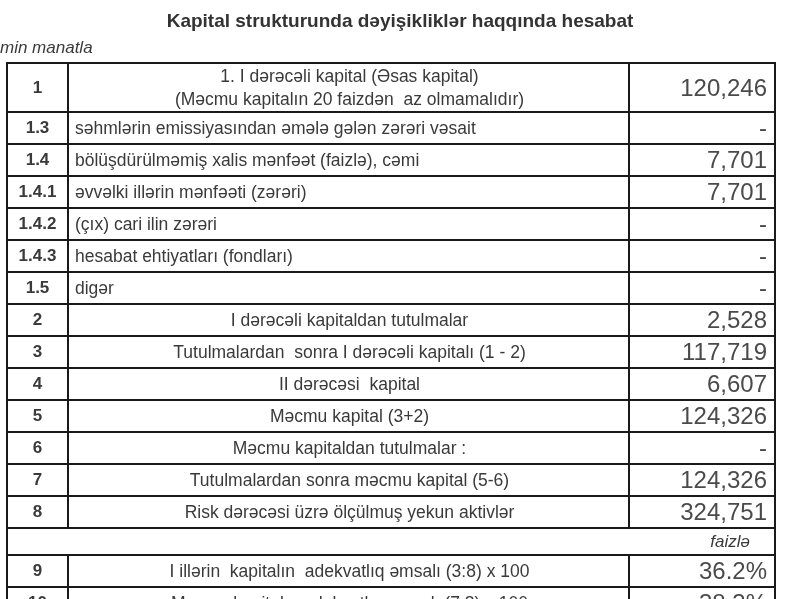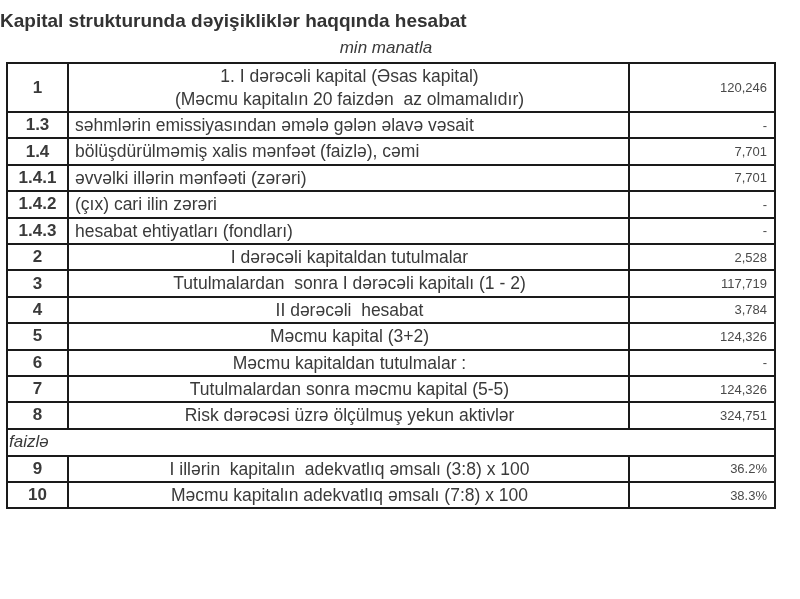--- a/index.html
+++ b/index.html
@@ -10,26 +10,27 @@
   body {
     width: 800px;
     height: 599px;
     overflow: hidden;
     font-family: "Liberation Sans", "DejaVu Sans", sans-serif;
     color: #3a3a3a;
   }
   .page { width: 800px; height: 599px; }
   .title {
     margin-top: 10px;
+    text-align: center;
     font-size: 19px;
     font-weight: 700;
     color: #333333;
   }
   .unit-top {
-    text-align: center;
+    text-align: left;
     font-style: italic;
     font-size: 17px;
     margin: 6px 28px 4px 0;
     color: #3a3a3a;
   }
   table.report-table {
     border-collapse: collapse;
     table-layout: fixed;
     width: 768px;
     margin-left: 6px;
@@ -51,29 +52,29 @@
     padding: 1px 4px 1px 6px;
     font-size: 17.5px;
     line-height: 1.28;
     white-space: pre-wrap;
     color: #3a3a3a;
   }
   td.label.bold { font-weight: 400; text-align: center; }
   td.val {
     text-align: right;
     padding-right: 7px;
-    font-size: 13px;
+    font-size: 24px;
     color: #4a4a4a;
     white-space: pre;
   }
   td.unit-cell {
-    text-align: left;
+    text-align: right;
     font-style: italic;
     font-size: 17px;
-    padding-right: 9px;
+    padding-right: 24px;
     height: 23px;
     color: #3a3a3a;
     margin-top: 24px;
   }
 </style>
 </head>
 <body>
 
 <div class="page">
   <div class="title">Kapital strukturunda dəyişikliklər haqqında hesabat</div>
@@ -85,21 +86,21 @@
       <col style="width:146px">
     </colgroup>
     <tbody>
         <tr class="row tall">
           <td class="num">1</td>
           <td class="label bold"><div>1. I dərəcəli kapital (Əsas kapital)</div><div>(Məcmu kapitalın 20 faizdən  az olmamalıdır)</div></td>
           <td class="val">120,246</td>
         </tr>
         <tr class="row">
           <td class="num">1.3</td>
-          <td class="label">səhmlərin emissiyasından əmələ gələn əlavə vəsait</td>
+          <td class="label">səhmlərin emissiyasından əmələ gələn zərəri vəsait</td>
           <td class="val">-</td>
         </tr>
         <tr class="row">
           <td class="num">1.4</td>
           <td class="label">bölüşdürülməmiş xalis mənfəət (faizlə), cəmi</td>
           <td class="val">7,701</td>
         </tr>
         <tr class="row">
           <td class="num">1.4.1</td>
           <td class="label">əvvəlki illərin mənfəəti (zərəri)</td>
@@ -109,47 +110,52 @@
           <td class="num">1.4.2</td>
           <td class="label">(çıx) cari ilin zərəri</td>
           <td class="val">-</td>
         </tr>
         <tr class="row">
           <td class="num">1.4.3</td>
           <td class="label">hesabat ehtiyatları (fondları)</td>
           <td class="val">-</td>
         </tr>
         <tr class="row">
+          <td class="num">1.5</td>
+          <td class="label">digər</td>
+          <td class="val">-</td>
+        </tr>
+        <tr class="row">
           <td class="num">2</td>
           <td class="label bold">I dərəcəli kapitaldan tutulmalar</td>
           <td class="val">2,528</td>
         </tr>
         <tr class="row">
           <td class="num">3</td>
           <td class="label bold">Tutulmalardan  sonra I dərəcəli kapitalı (1 - 2)</td>
           <td class="val">117,719</td>
         </tr>
         <tr class="row">
           <td class="num">4</td>
-          <td class="label bold">II dərəcəli  hesabat</td>
-          <td class="val">3,784</td>
+          <td class="label bold">II dərəcəsi  kapital</td>
+          <td class="val">6,607</td>
         </tr>
         <tr class="row">
           <td class="num">5</td>
           <td class="label bold">Məcmu kapital (3+2)</td>
           <td class="val">124,326</td>
         </tr>
         <tr class="row">
           <td class="num">6</td>
           <td class="label bold">Məcmu kapitaldan tutulmalar :</td>
           <td class="val">-</td>
         </tr>
         <tr class="row">
           <td class="num">7</td>
-          <td class="label bold">Tutulmalardan sonra məcmu kapital (5-5)</td>
+          <td class="label bold">Tutulmalardan sonra məcmu kapital (5-6)</td>
           <td class="val">124,326</td>
         </tr>
         <tr class="row">
           <td class="num">8</td>
           <td class="label bold">Risk dərəcəsi üzrə ölçülmuş yekun aktivlər</td>
           <td class="val">324,751</td>
         </tr>
         <tr class="row unit-row">
           <td colspan="3" class="unit-cell">faizlə</td>
         </tr>

